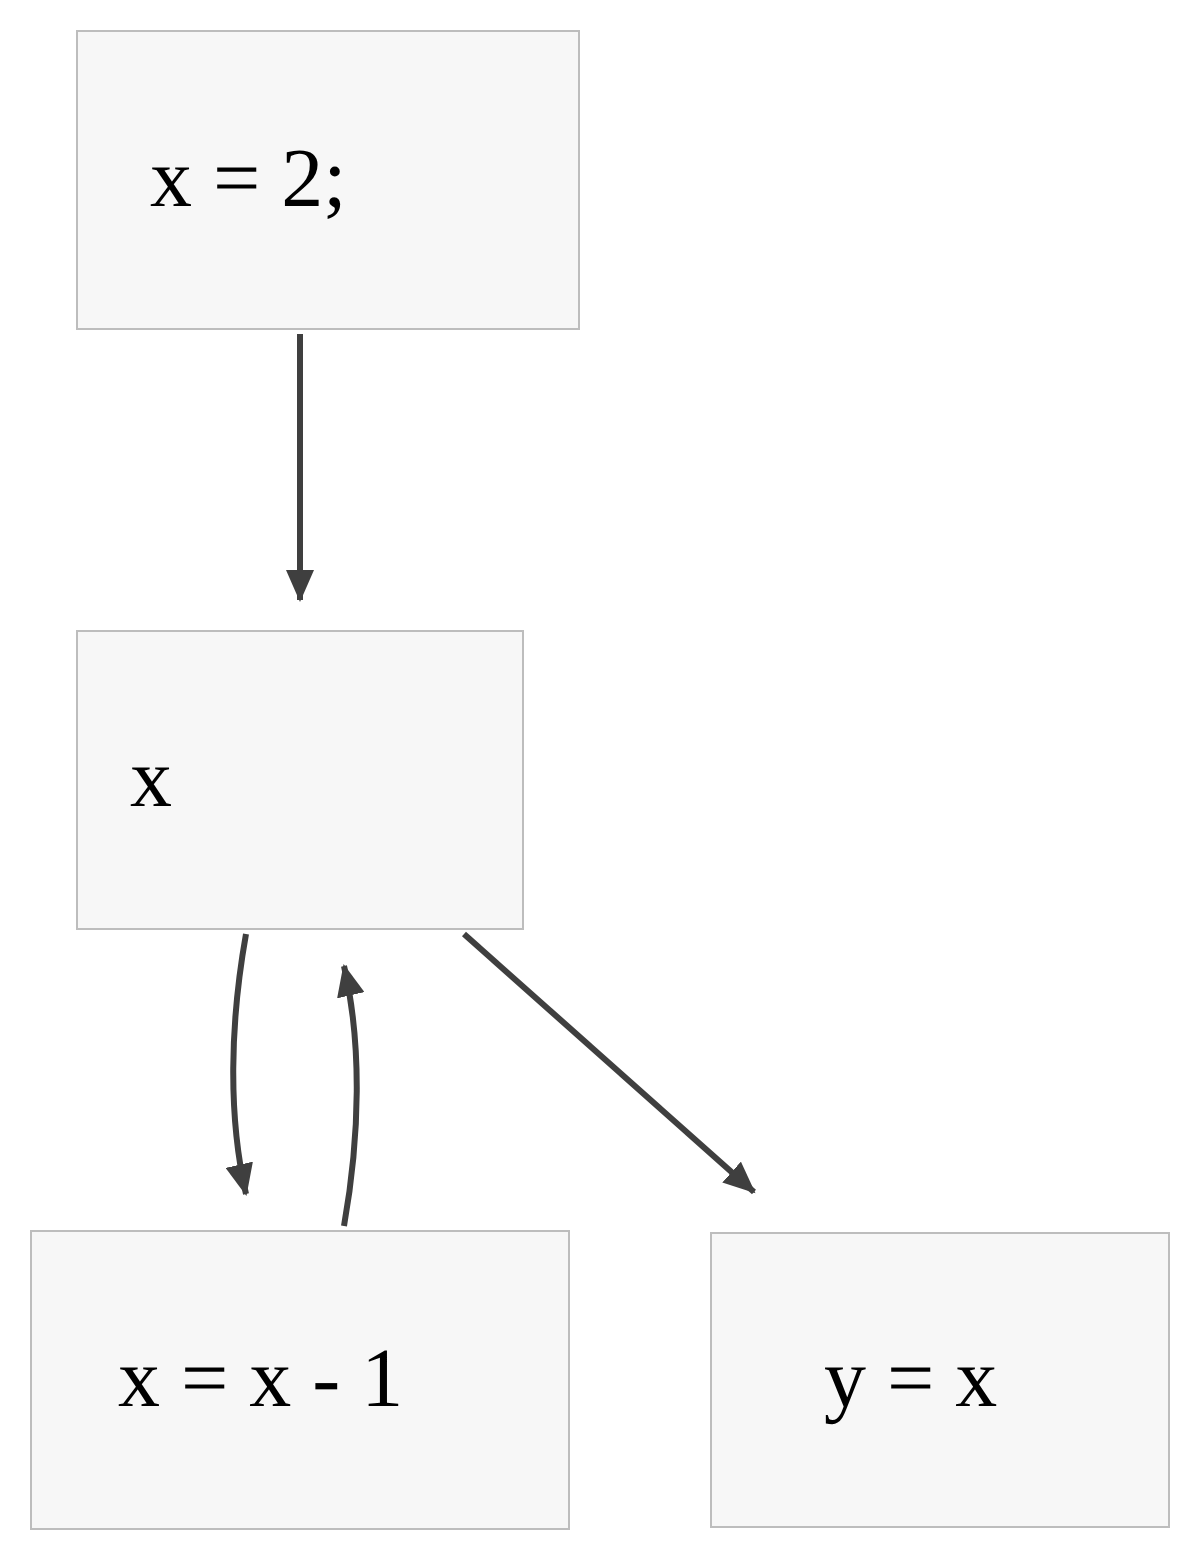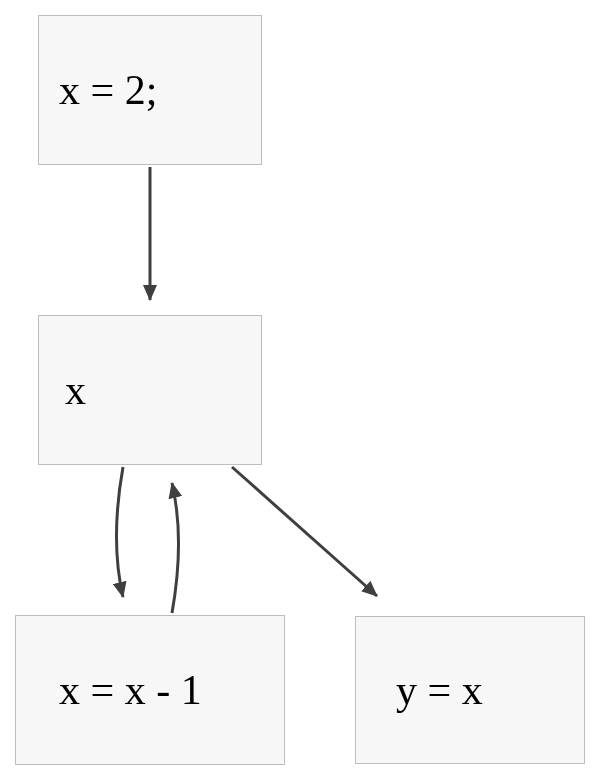--- a/index.html
+++ b/index.html
@@ -24,24 +24,24 @@
     display: flex;
     align-items: center;
     color: #000000;
     font-size: 42px;
     line-height: 1;
   }
   .node .label {
     white-space: nowrap;
   }
   
-  .n1 { left: 38px;  top: 15px;  width: 224px; height: 150px; padding-left: 20px; text-align: center; }
+  .n1 { left: 38px;  top: 15px;  width: 252px; height: 150px; padding-left: 36px; text-align: center; }
   .n2 { left: 38px;  top: 315px; width: 224px; height: 150px; padding-left: 26px; }
   .n3 { left: 15px;  top: 615px; width: 270px; height: 150px; padding-left: 43px; }
-  .n4 { left: 355px; top: 616px; width: 230px; height: 148px; padding-left: 40px; }
+  .n4 { left: 355px; top: 616px; width: 230px; height: 148px; padding-left: 56px; }
   svg.edges {
     position: absolute;
     left: 0;
     top: 0;
     width: 600px;
     height: 783px;
     pointer-events: none;
   }
   svg.edges path.edge {
     fill: none;

